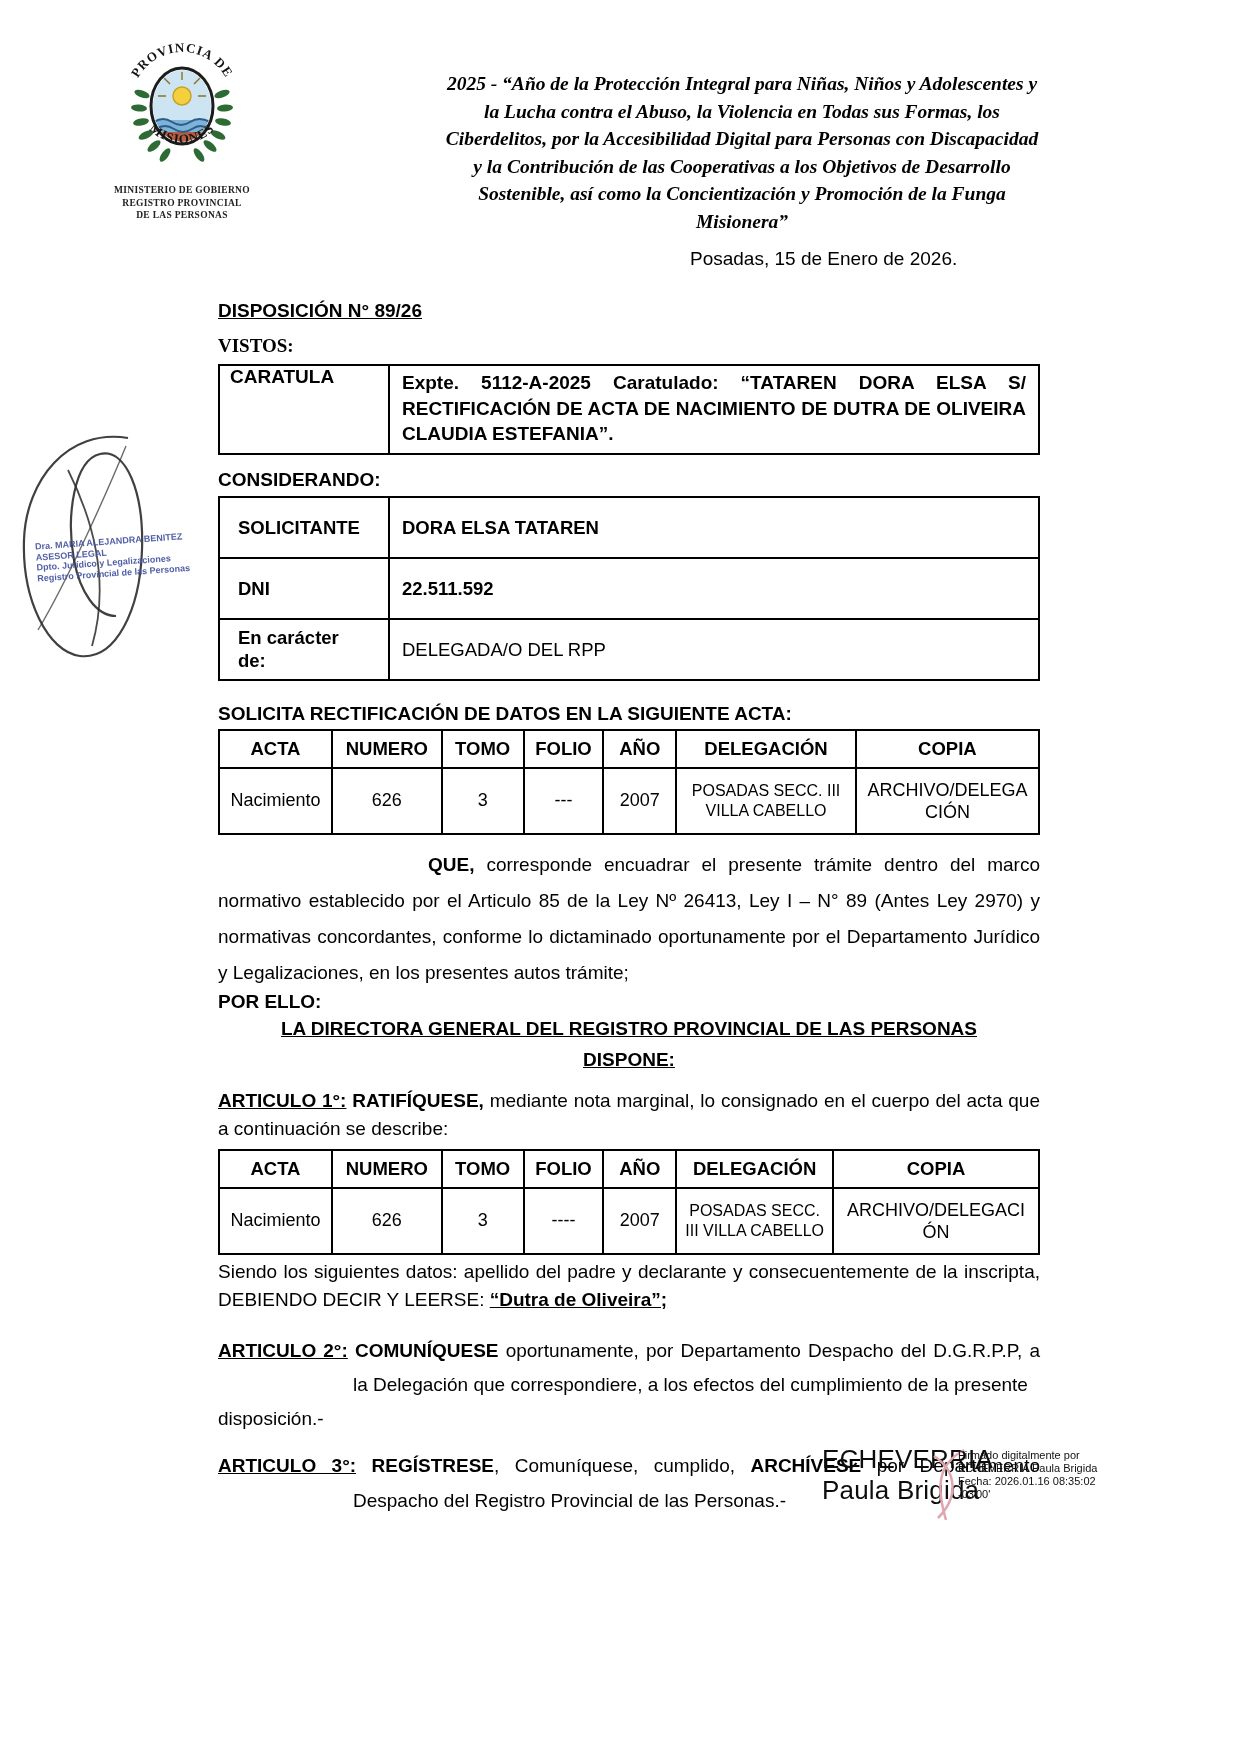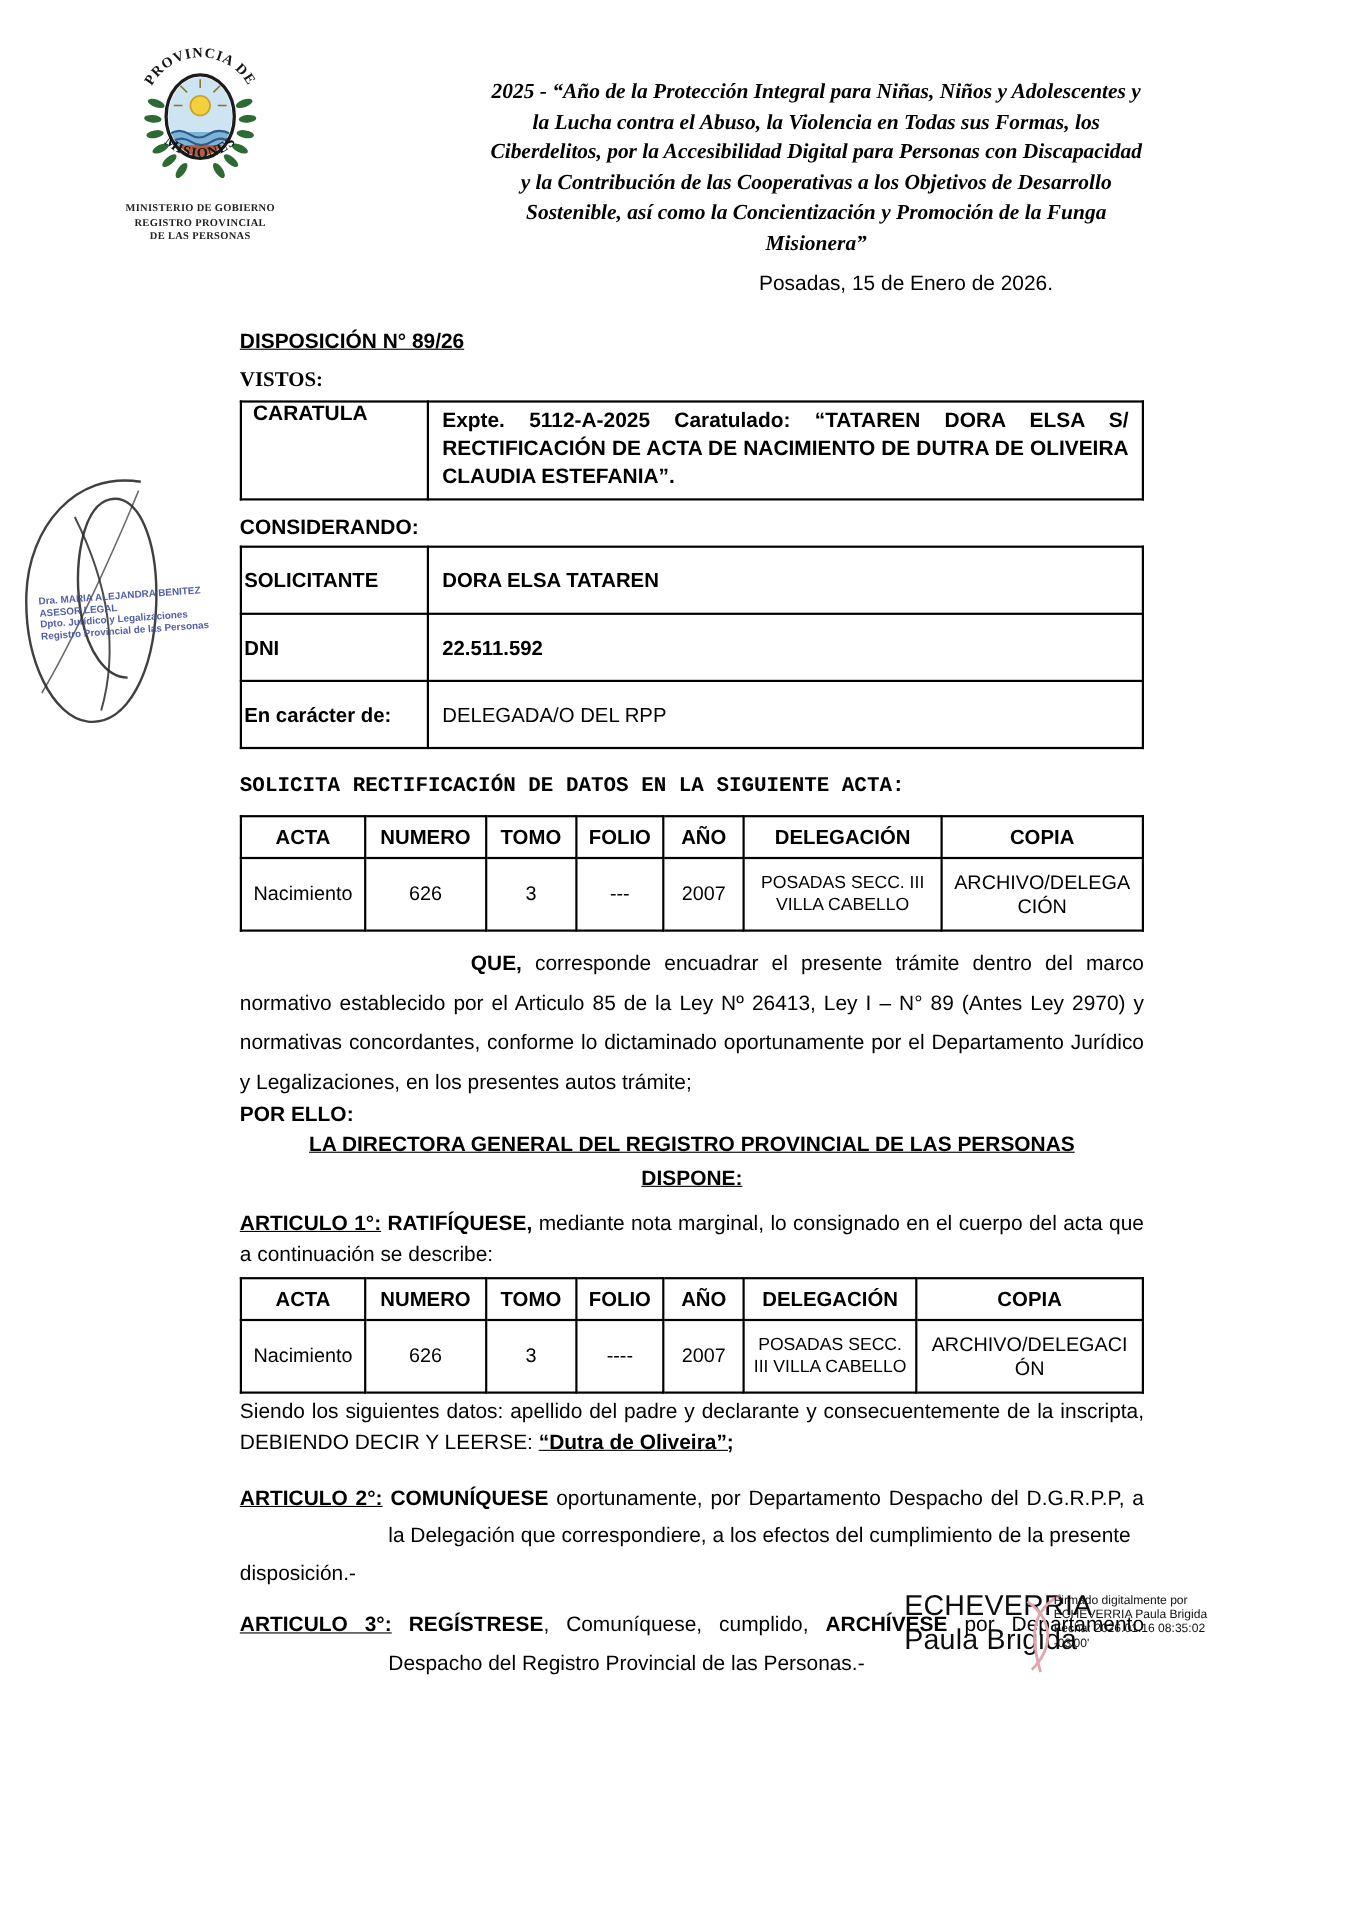--- a/index.html
+++ b/index.html
@@ -24,29 +24,29 @@
   .date-line { position:absolute; left:690px; top:248px; font-size:19px; }
 
   
   .content { position:absolute; left:218px; top:300px; width:822px; font-size:19px; }
   .b  { font-weight:bold; }
   .bu { font-weight:bold; text-decoration:underline; }
 
   .t-disposicion { font-weight:bold; text-decoration:underline; font-size:19px; margin-bottom:13px; }
   .t-vistos      { font-weight:bold; margin-bottom:7px;font-family:Liberation Serif, serif; }
   .t-considerando{ font-weight:bold; margin-top:14px; margin-bottom:5px; }
-  .t-solicita    { font-weight:bold; margin-top:22px; margin-bottom:16px;font-family:Liberation Mono, monospace; }
+  .t-solicita    { font-weight:bold; margin-top:22px; margin-bottom:4px; }
 
   table.doc-table { border-collapse:collapse; width:100%; }
   table.doc-table th, table.doc-table td { border:2px solid #000; }
 
   .car-label { width:170px; font-weight:bold; vertical-align:top; padding:0 10px; font-size:19px; }
   .car-value { font-weight:bold; text-align:justify; padding:4px 12px 6px 12px; line-height:25.5px; font-size:19px; }
 
-  .app-label { width:170px; font-weight:bold; padding:2px 2px; font-size:18.5px; line-height:23px; }
+  .app-label { width:170px; font-weight:bold; padding:2px 18px; font-size:18.5px; line-height:23px; }
   .app-value { padding:18px 12px; font-size:18.5px; line-height:23px; }
   .app-value.bold { font-weight:bold; }
 
   table.acta th { font-size:18.5px; font-weight:bold; padding:7px 2px; text-align:center; }
   table.acta td { font-size:18px; padding:10px 4px; text-align:center; vertical-align:middle; }
   table.acta td.small { font-size:16px; line-height:20px; }
   table.acta td.copia { line-height:22px; word-break:break-all; padding:10px 8px; }
 
   .para-que { margin-top:12px; text-indent:210px; text-align:justify; line-height:36px; }
   .t-porello { font-weight:bold; margin-top:0px; }

